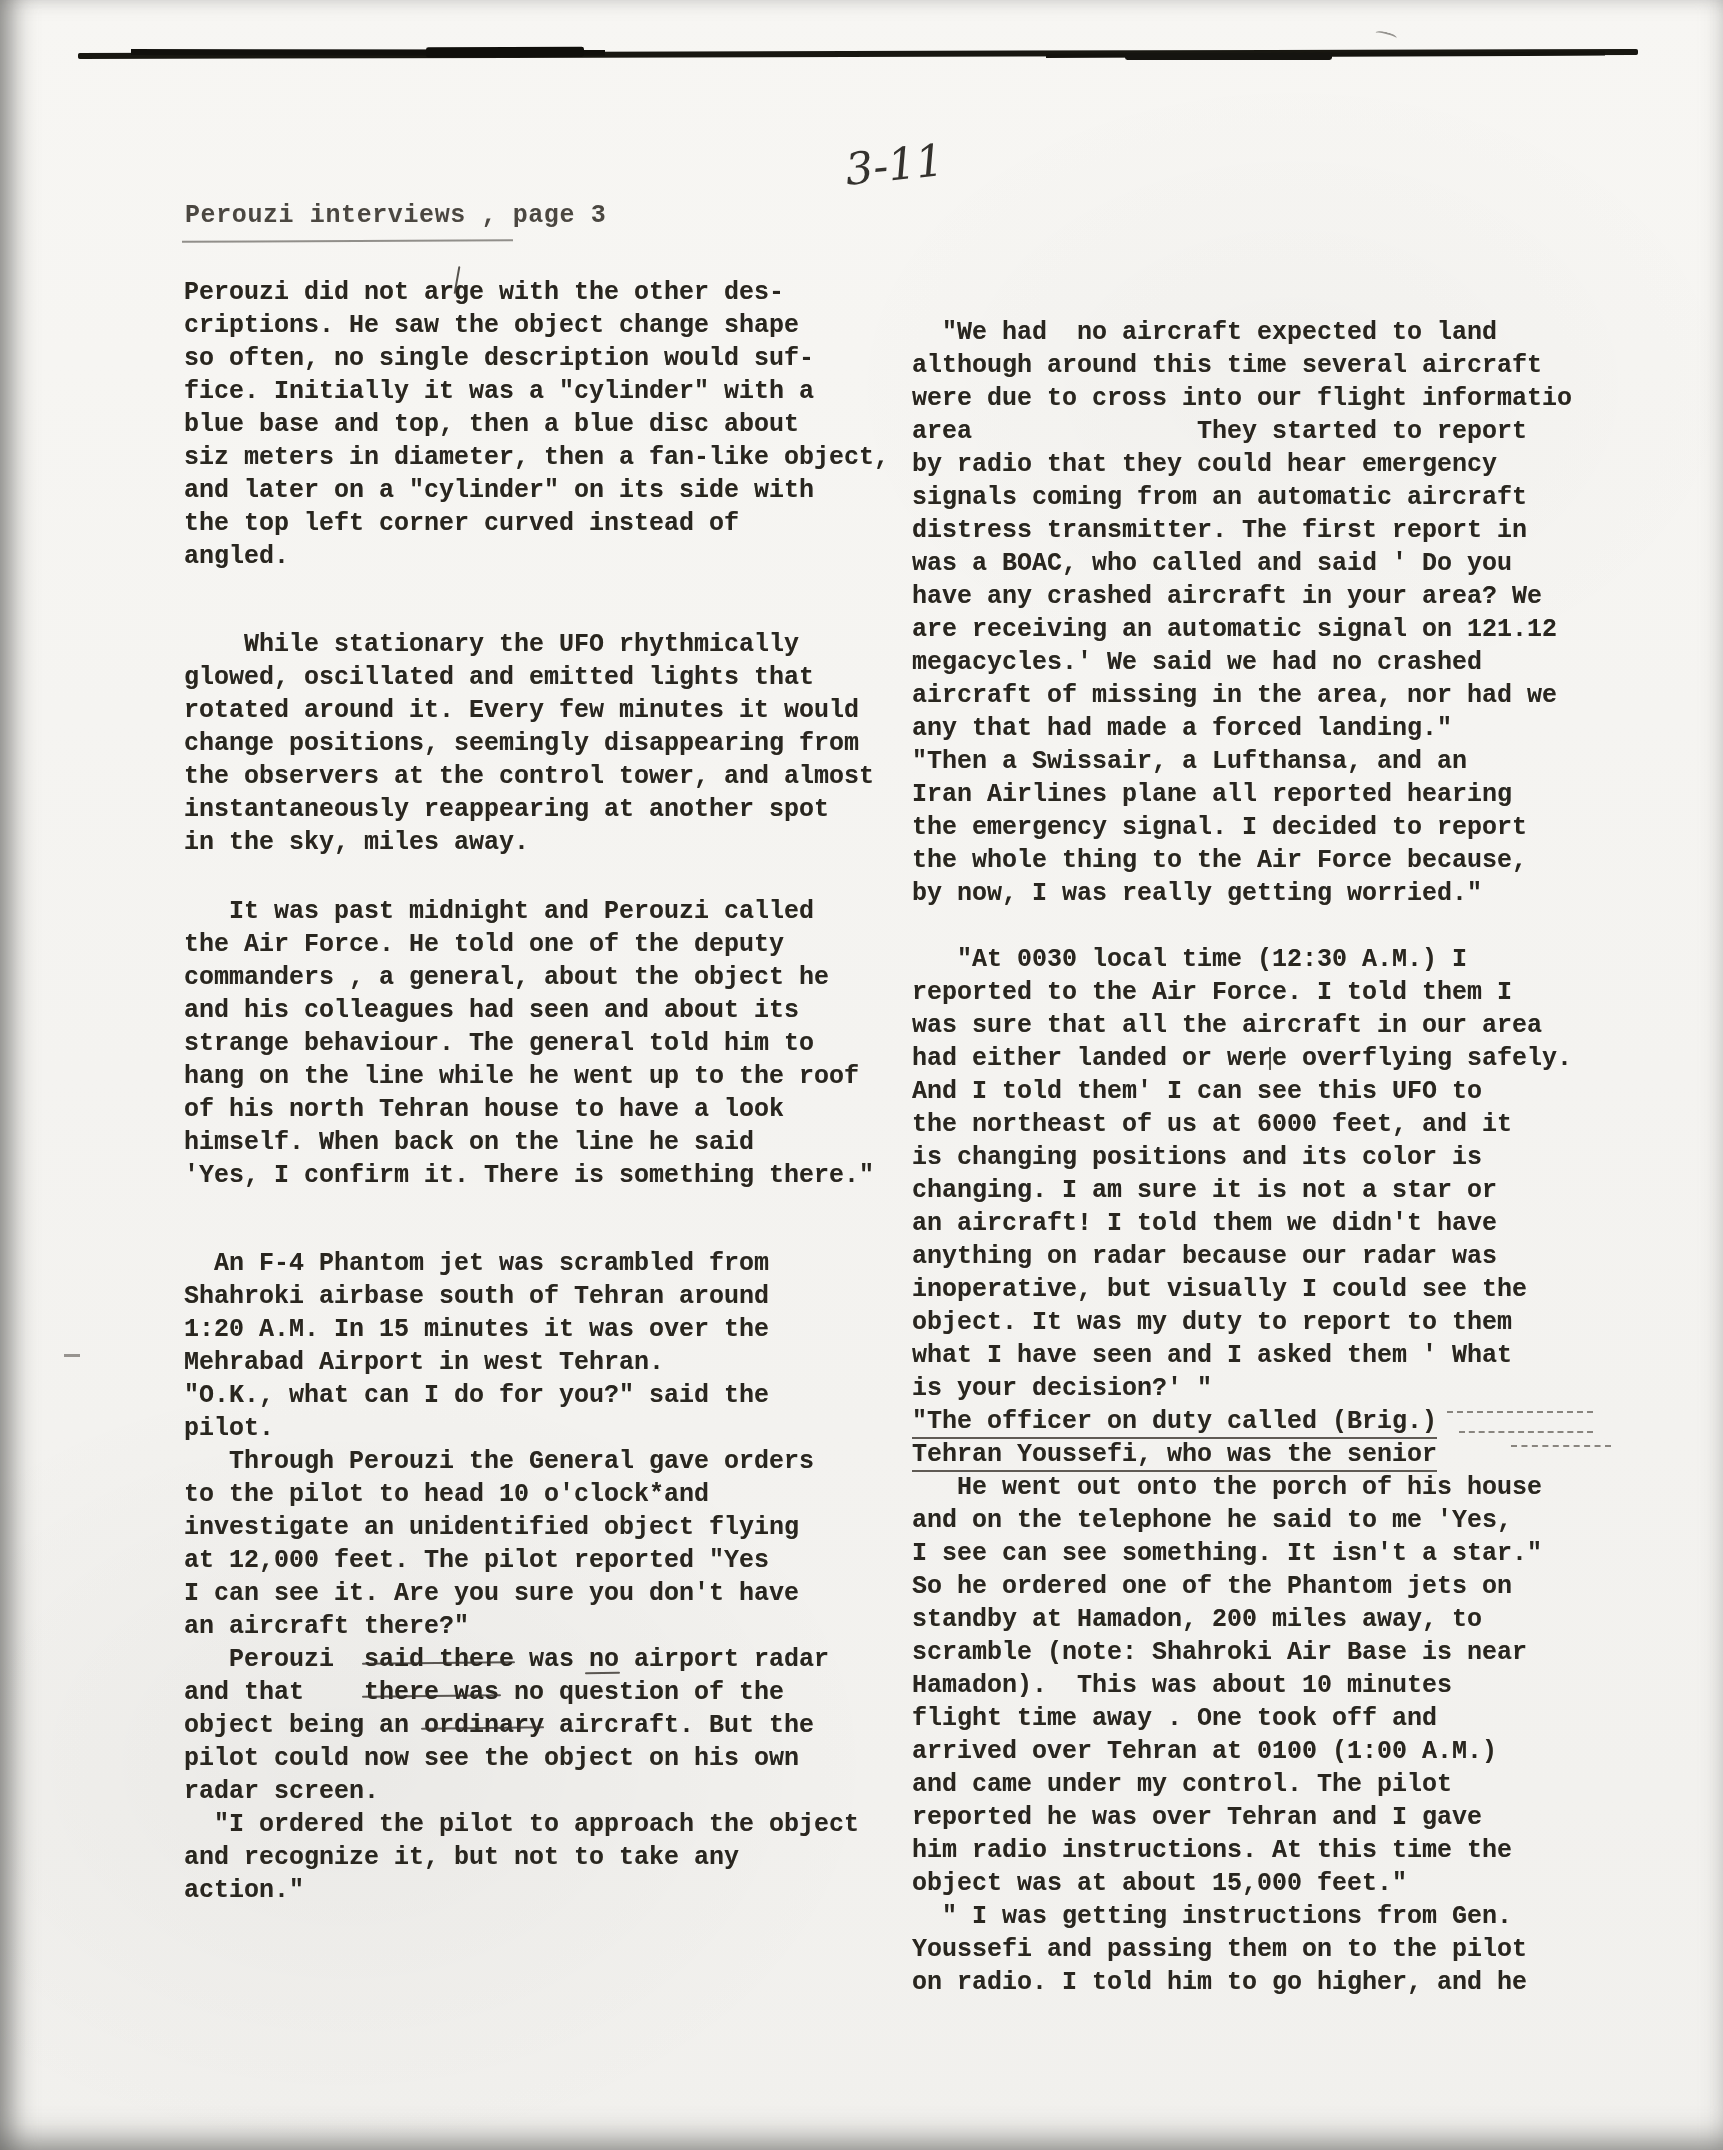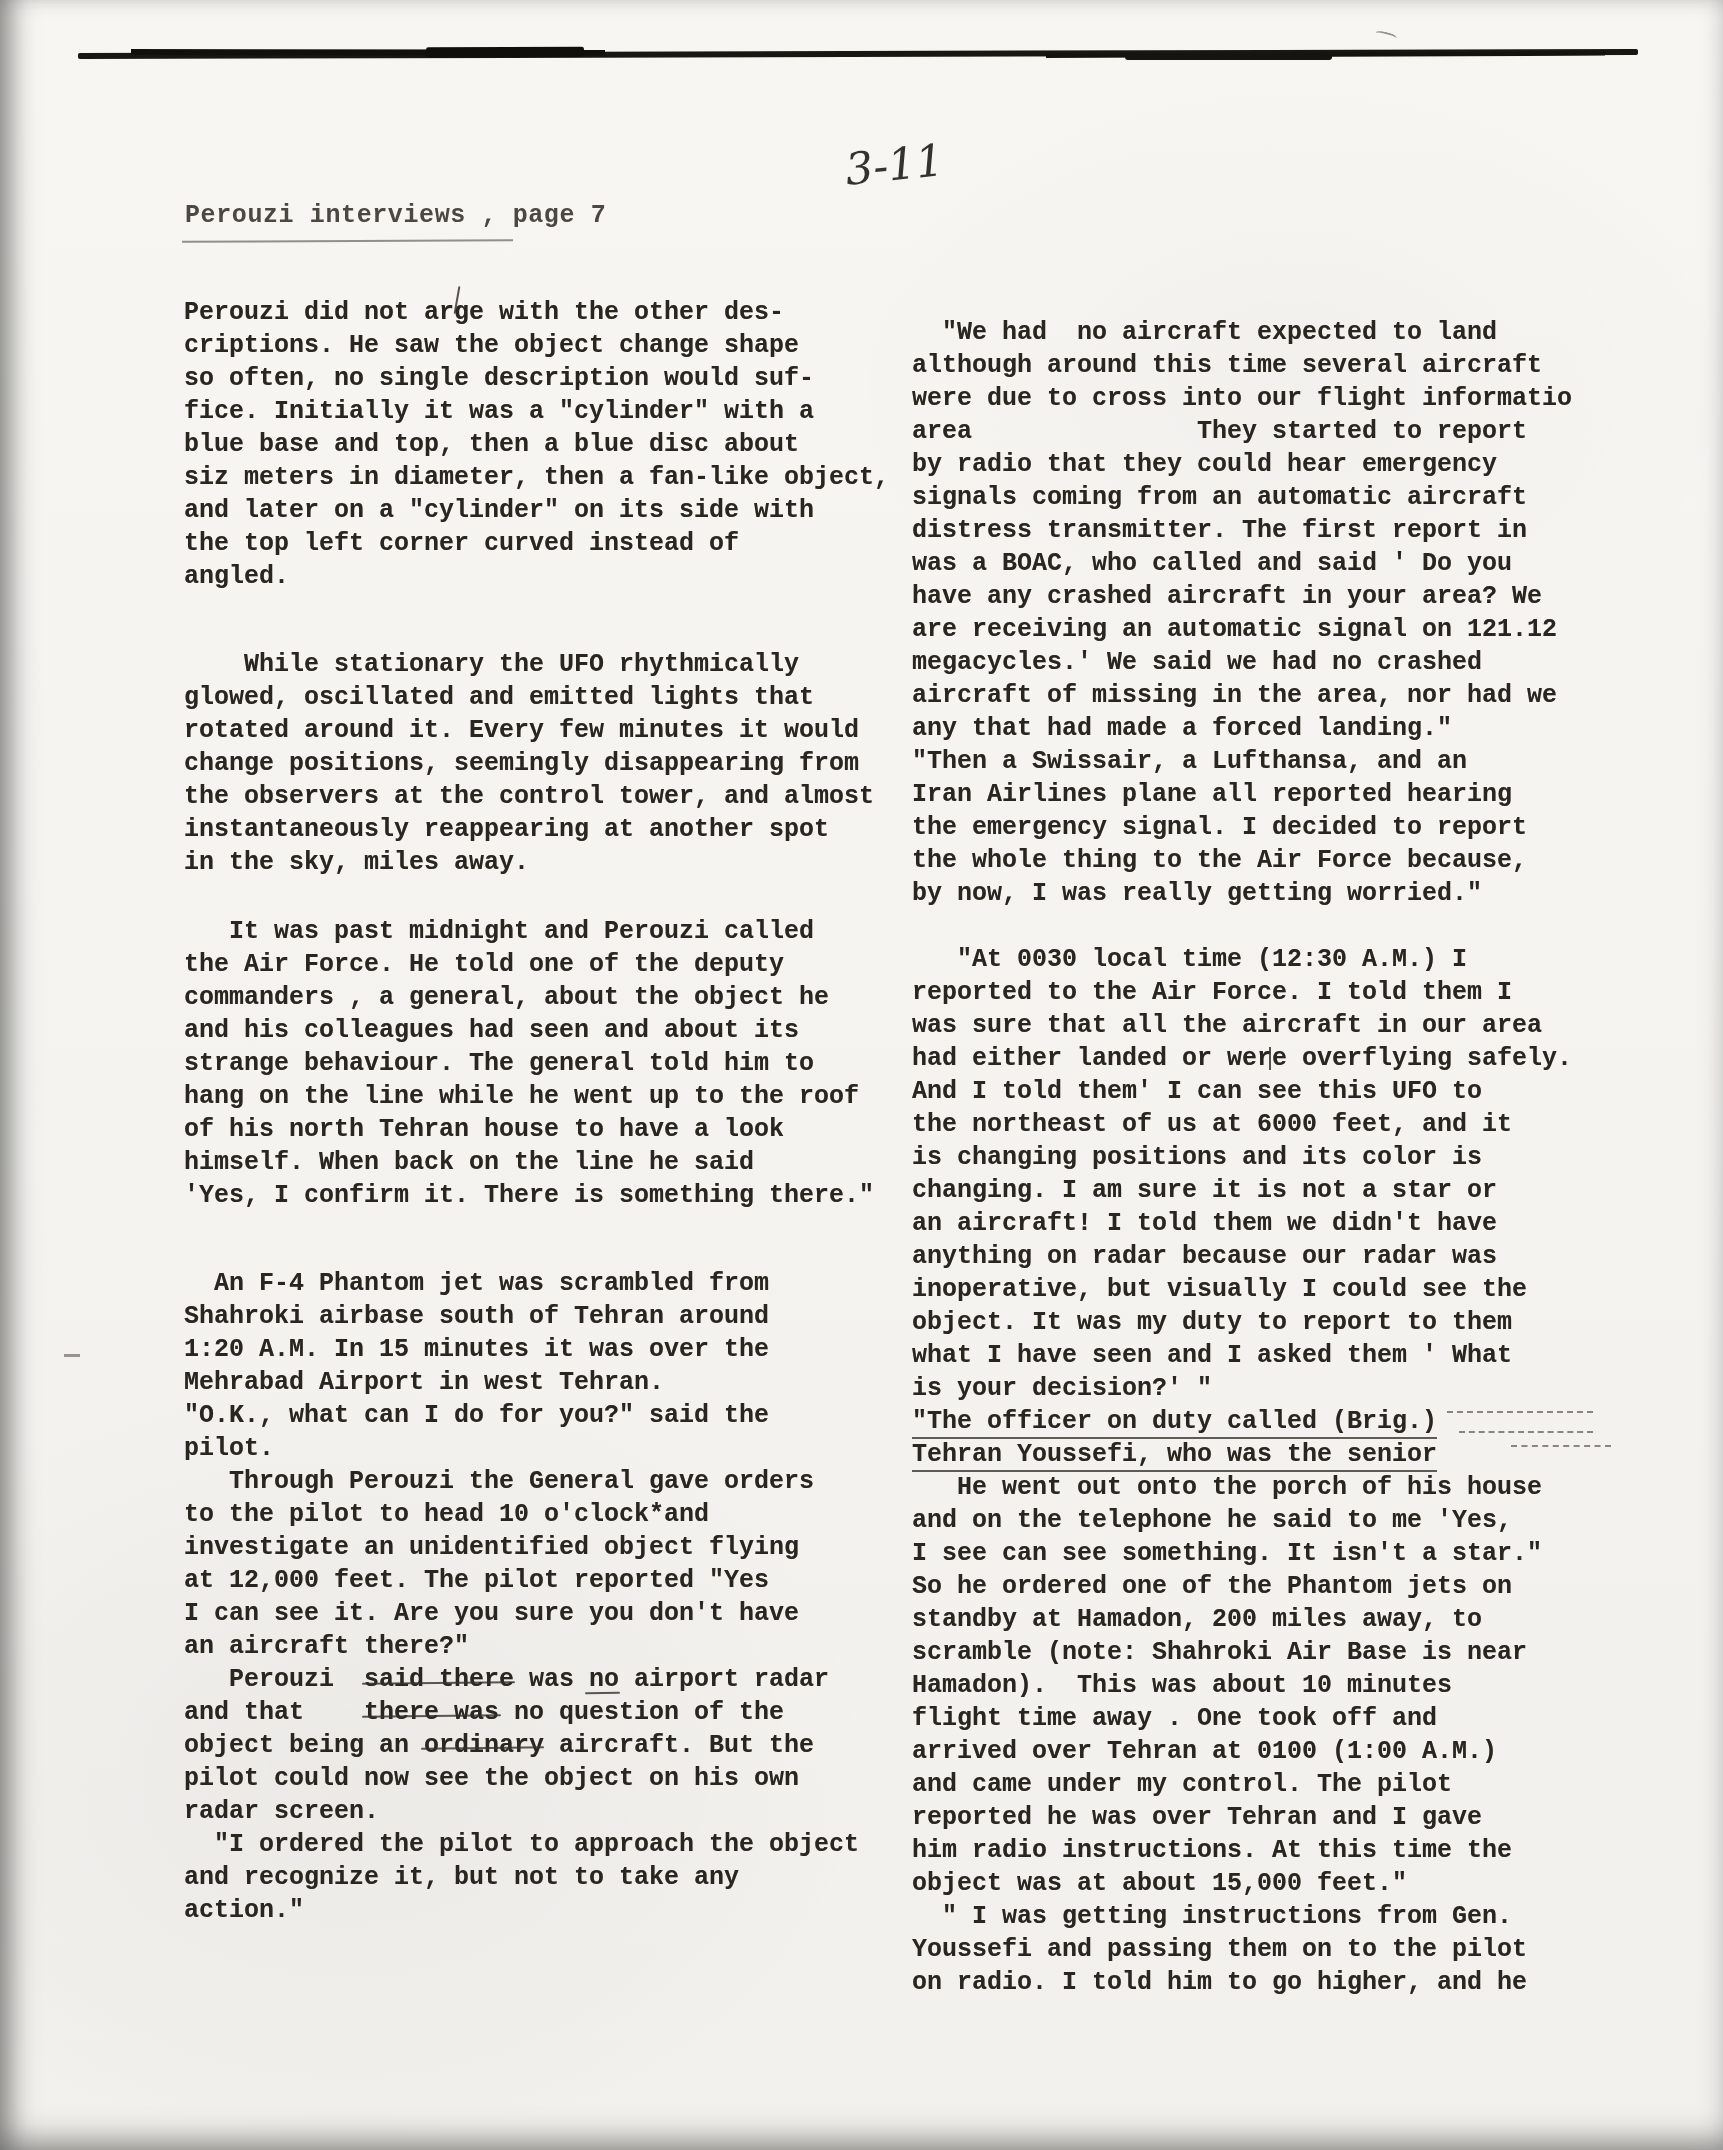--- a/index.html
+++ b/index.html
@@ -57,21 +57,21 @@
     position: absolute; left: 185px; top: 201px;
     font-size: 25px; font-weight: 700; color: #4b4741; letter-spacing: 0.6px;
     white-space: pre;
   }
   .header-underline {
     position: absolute; left: 182px; top: 240px; width: 331px; height: 2.4px;
     background: rgba(62,58,52,.55); transform: rotate(-0.3deg);
   }
 
   .col { position: absolute; z-index: 10; }
-  .col-left  { left: 184px;  top: 296px; width: 729px; }
+  .col-left  { left: 184px;  top: 276px; width: 729px; }
   .col-right { left: 912px; top: 316px; width: 736px; }
 
   .para, .tline {
     margin: 0;
     font-family: inherit;
     font-size: 25px; line-height: 33px; font-weight: 700;
     color: #29261f; white-space: pre;
     text-shadow: 0 0 0.6px rgba(40,36,30,.32);
   }
   .para-wrap { position: relative; }
@@ -99,21 +99,21 @@
 
 <div class="scan-page">
 
   <div class="streak"></div>
   <div class="streak-blob1"></div>
   <div class="streak-blob2"></div>
   <div class="artifact-tr"></div>
   <div class="margin-dash"></div>
 
   <div class="handwritten-mark">3-11</div>
-  <div class="page-header">Perouzi interviews , page 7</div>
+  <div class="page-header">Perouzi interviews , page 3</div>
   <div class="header-underline"></div>
 
   <div class="col col-left">
     <div class="para-wrap mb90">
       <pre class="para">Perouzi did not arge with the other des-
 criptions. He saw the object change shape
 so often, no single description would suf-
 fice. Initially it was a "cylinder" with a
 blue base and top, then a blue disc about
 siz meters in diameter, then a fan-like object,

